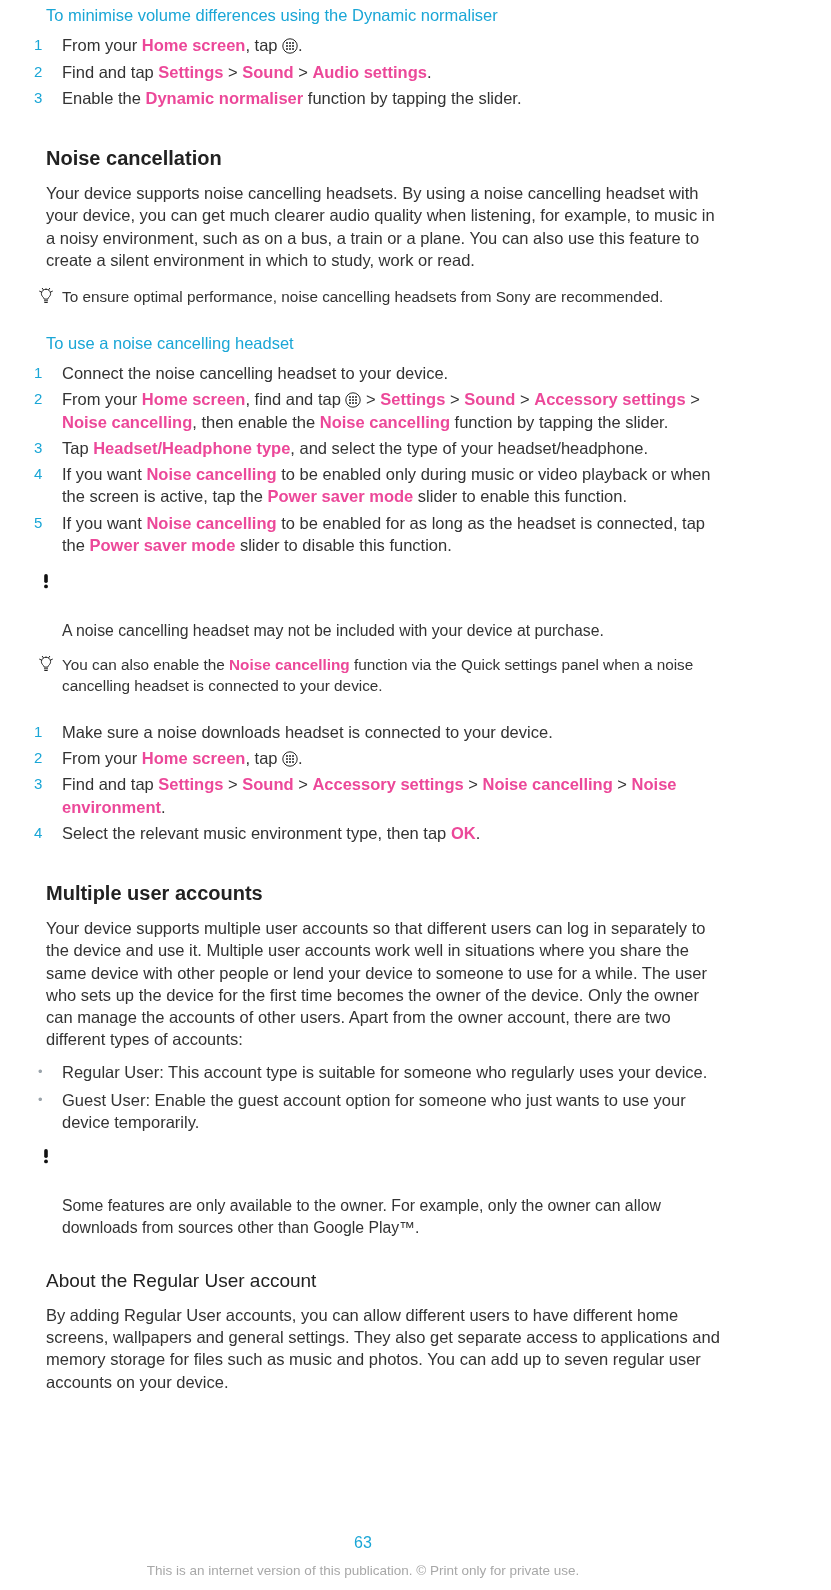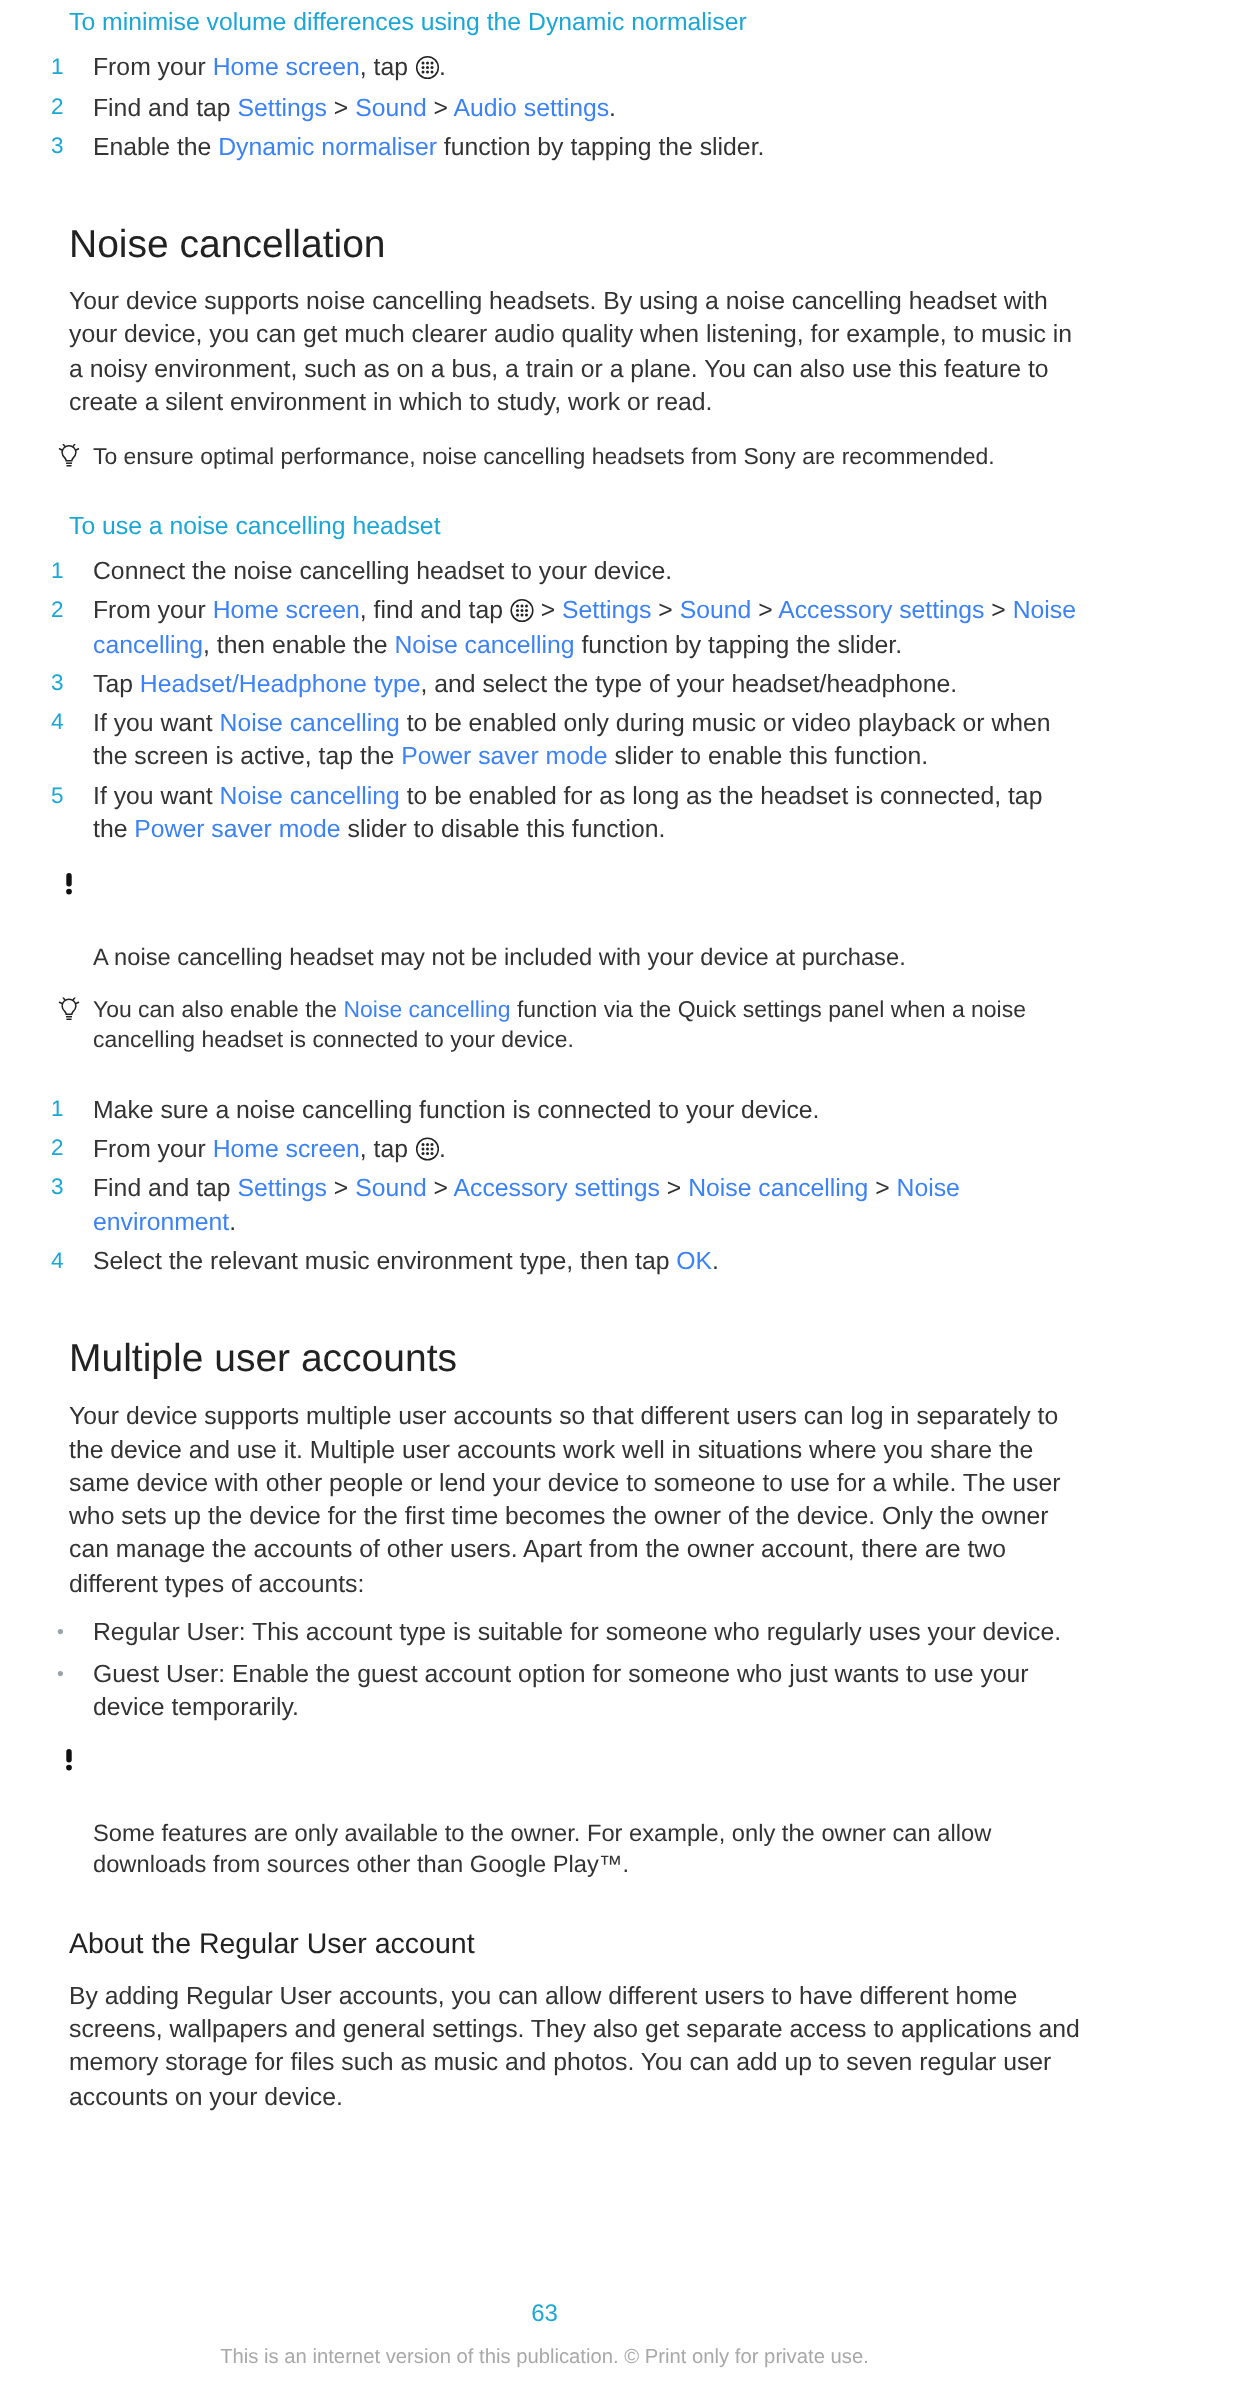--- a/index.html
+++ b/index.html
@@ -22,22 +22,22 @@
     padding-left: 24px;
     padding-right: 6px;
   }
   .heading-link {
     color: #1aa6d6;
     font-size: 16.5px;
     margin: 0 0 8px 0;
     padding-left: 12px;
   }
   .section-title {
-    font-size: 26px;
-    font-weight: normal;
+    font-size: 20px;
+    font-weight: bold;
     color: #222;
     margin: 36px 0 10px 12px;
   }
   .sub-title {
     font-size: 19px;
     color: #222;
     margin: 30px 0 10px 12px;
   }
   .para {
     margin: 0 0 10px 12px;
@@ -57,21 +57,21 @@
     color: #333;
   }
   ol.steps > li::before {
     content: counter(step);
     position: absolute;
     left: 0;
     top: 1px;
     color: #1aa6d6;
     font-size: 15px;
   }
-  .bold { font-weight: normal; color:#3b82f6; }
+  .bold { font-weight: bold; color:#ec4899; }
   .note-row {
     display: flex;
     align-items: flex-start;
     margin: 16px 0 0 0;
   }
   .note-row .icon-col {
     width: 24px;
     flex: none;
     text-align: center;
     padding-top:1px;
@@ -223,21 +223,21 @@
           </svg>
   </div>
   <div class="text-col">
     <span>You can also enable the </span><span class="bold">Noise cancelling</span><span> function via the Quick settings panel when a noise cancelling headset is connected to your device.</span>
   </div>
 </div>
 
 <div class="section-gap"></div>
 
 <ol class="steps">
-  <li><span>Make sure a noise cancelling function is connected to your device.</span></li>
+  <li><span>Make sure a noise downloads headset is connected to your device.</span></li>
   <li>
     <span>From your </span><span class="bold">Home screen</span><span>, tap </span><svg class="apps-icon" width="16" height="16" viewBox="0 0 16 16">
             <circle cx="8" cy="8" r="7.2" fill="none" stroke="#222" stroke-width="1"></circle>
             <g fill="#222">
               <circle cx="5" cy="5" r="1"></circle>
               <circle cx="8" cy="5" r="1"></circle>
               <circle cx="11" cy="5" r="1"></circle>
               <circle cx="5" cy="8" r="1"></circle>
               <circle cx="8" cy="8" r="1"></circle>
               <circle cx="11" cy="8" r="1"></circle>

